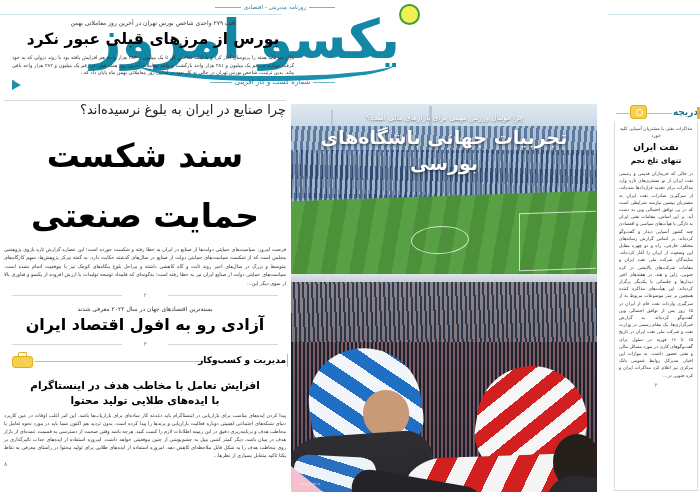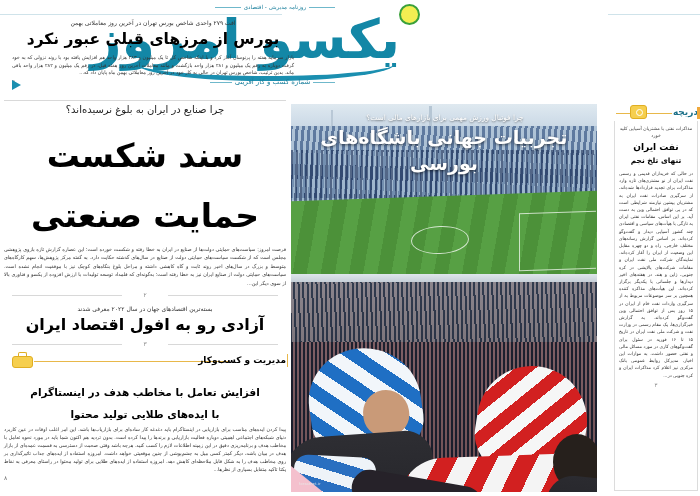--- a/index.html
+++ b/index.html
@@ -73,21 +73,21 @@
   .arrow-r{
     position:absolute;left:0px;top:62px;width:0;height:0;
     border-top:5px solid transparent;border-bottom:5px solid transparent;
     border-left:9px solid #1b8fb0;
   }
 
   .hsep{position:absolute;left:4px;width:282px;height:1px;background:#d9d9d9;}
 
   
   .leftcol{position:absolute;left:4px;top:104px;width:282px;}
-  .kicker-lg{font-size:10px;line-height:12px;color:#222;text-align:center;}
+  .kicker-lg{font-size:13px;line-height:12px;color:#222;text-align:right;}
   .head-xl{
     font-size:33px;line-height:40px;font-weight:bold;color:#000;text-align:center;
     letter-spacing:-.5px;margin-top:20px;
   }
   .lead-just{font-size:4.9px;line-height:8.4px;text-align:justify;color:#333;margin-top:9px;}
 
   .centerpage{font-size:6px;color:#888;text-align:center;margin-top:4px;position:relative;}
   .centerpage:before,.centerpage:after{
     content:"";position:absolute;top:50%;width:110px;height:1px;background:#d8d8d8;
   }
@@ -111,21 +111,21 @@
     background:#f6cf4e;border:1px solid #e0ae23;box-sizing:border-box;
   }
   .sect .icon .h{
     position:absolute;left:6px;top:0px;width:9px;height:6px;border-radius:2px 2px 0 0;
     border:1px solid #e0ae23;border-bottom:none;background:#fff;box-sizing:border-box;
   }
   .sect .tickr{position:absolute;right:-2px;top:2px;width:1px;height:13px;background:#e8b84a;}
 
   
   .botart{position:absolute;left:4px;top:378px;width:282px;}
-  .head-sm{font-size:10.5px;line-height:15px;font-weight:bold;text-align:center;color:#000;margin-top:7px;}
+  .head-sm{font-size:10.5px;line-height:15px;font-weight:bold;text-align:center;color:#000;}
   .bot-just{font-size:4.9px;line-height:7.9px;text-align:justify;color:#333;margin-top:4px;}
 
   
   .photo{
     position:absolute;left:291px;top:104px;width:306px;height:388px;overflow:hidden;
     background:#bcd3e4;
   }
   .ph-sky{position:absolute;left:0;top:0;width:306px;height:96px;
     background:linear-gradient(180deg,#cfe0ec 0%,#b9cfe0 45%,#9fbbd0 100%);}
   .ph-standtop{

